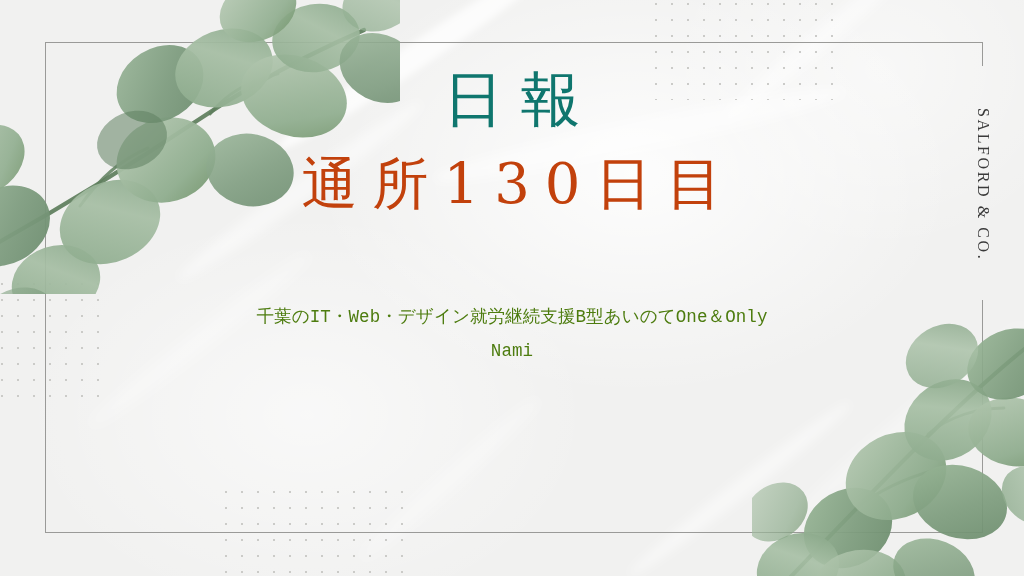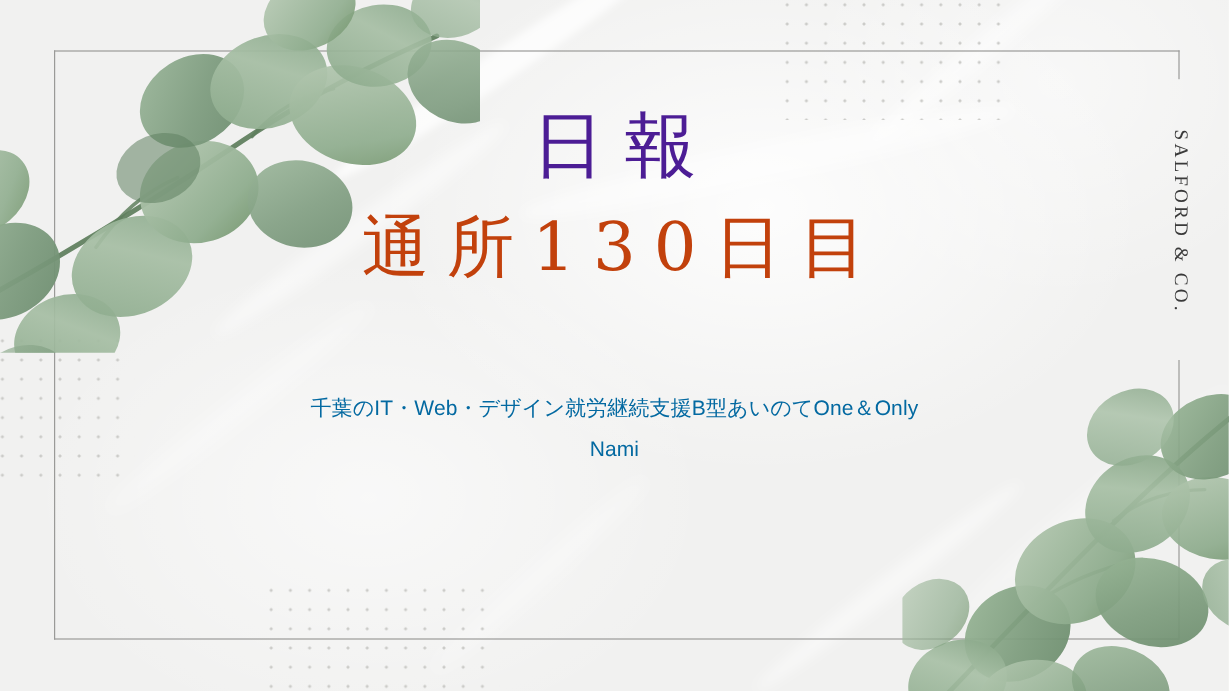--- a/index.html
+++ b/index.html
@@ -91,49 +91,49 @@
     right: 0;
     top: 0;
     height: 576px;
     display: flex;
     flex-direction: column;
     align-items: center;
     pointer-events: none;
   }
 
   .title-line1 {
-    margin-top: 91px;
+    margin-top: 68px;
     font-family: "DejaVu Serif", "Liberation Serif", serif;
     font-size: 60px;
     line-height: 1.05;
-    color: #4c1d95;
+    color: #0f766e;
     letter-spacing: 17px;
     text-indent: 17px;
     font-weight: 400;
   }
 
   .title-line2 {
     margin-top: 24px;
     font-family: "DejaVu Serif", "Liberation Serif", serif;
     font-size: 56px;
     line-height: 1.05;
     color: #c2410c;
     letter-spacing: 15px;
     text-indent: 15px;
     font-weight: 400;
   }
 
   .subtitle {
     margin-top: 86px;
     width: 730px;
     text-align: center;
-    font-family: Liberation Sans, sans-serif;
+    font-family: Liberation Mono, monospace;
     font-size: 17.5px;
     line-height: 1.95;
-    color: #0369a1;
+    color: #4d7c0f;
     letter-spacing: 0.1px;
   }
 
   
   .leaf-layer { position: absolute; inset: 0; pointer-events: none; }
   .leaf-layer svg { position: absolute; }
 </style>
 </head>
 <body>
 

